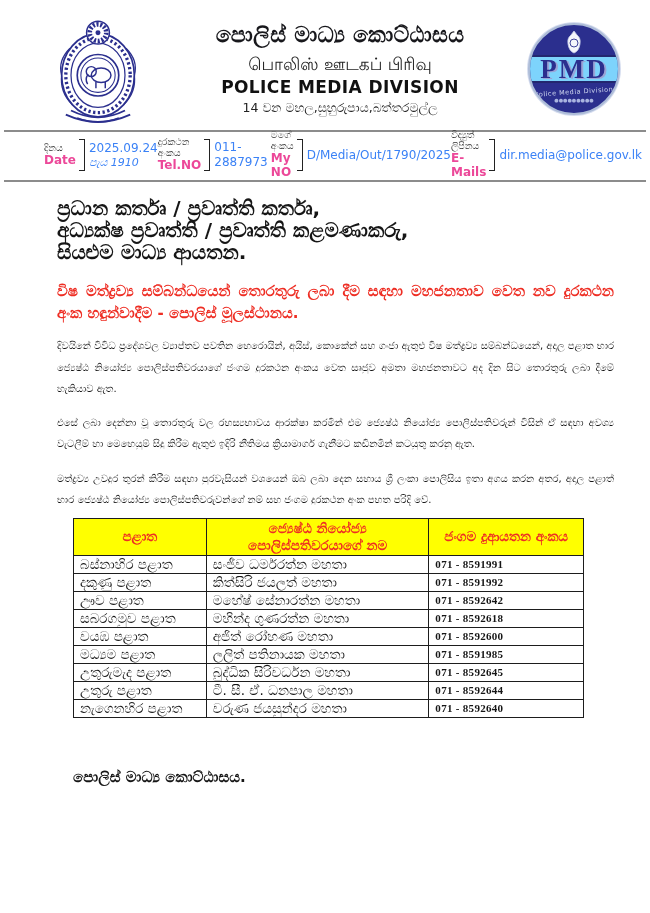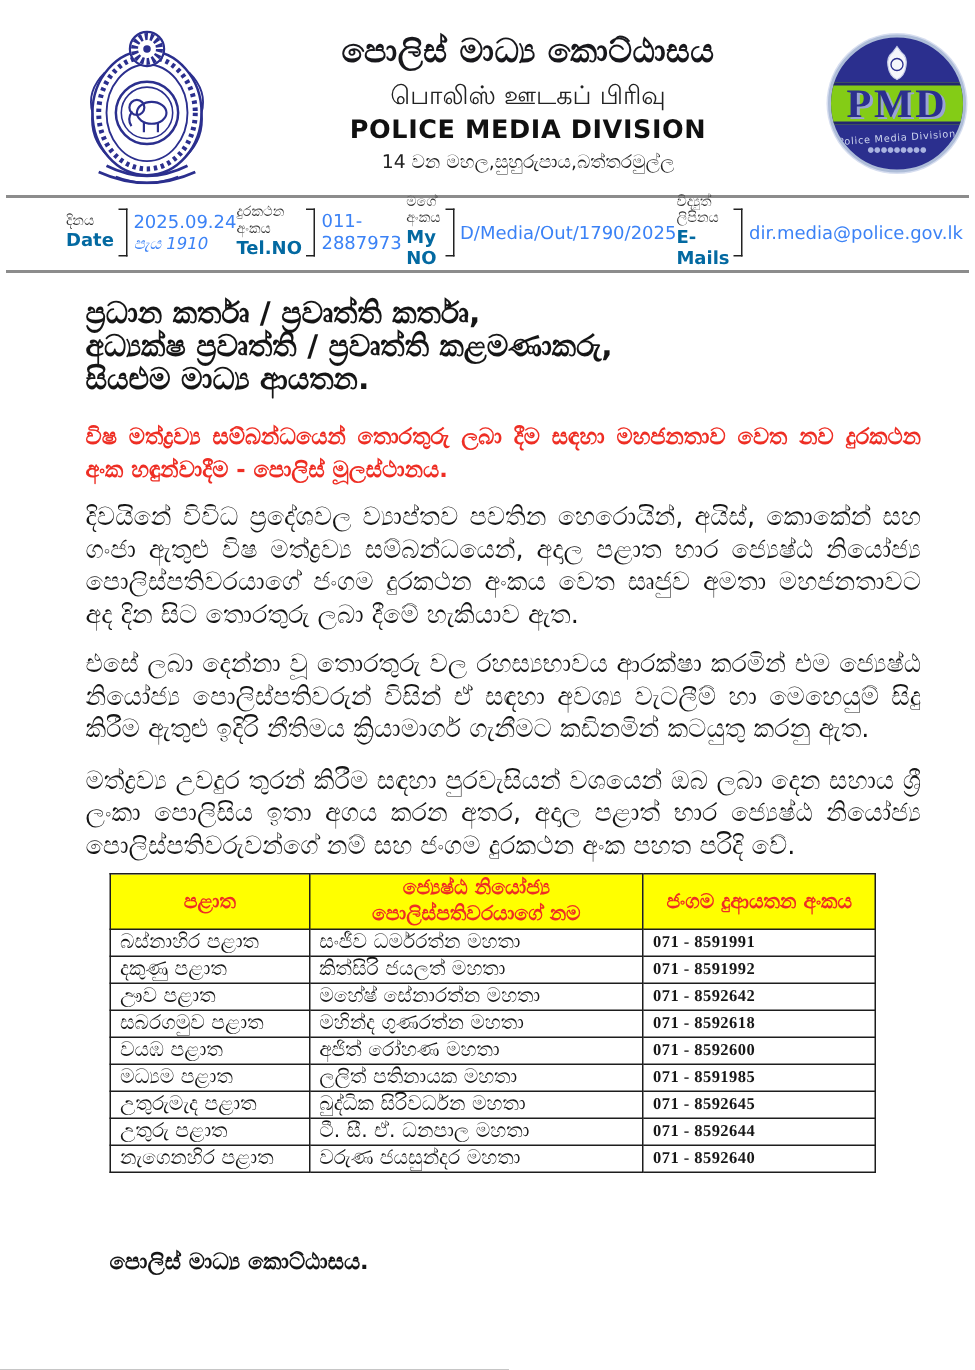--- a/index.html
+++ b/index.html
@@ -2,57 +2,57 @@
 <html><head>
 <meta charset="utf-8">
 <style>
   * { box-sizing: border-box; }
   html,body { margin:0; padding:0; background:#9a9a9a; }
   .page {
     width:650px; height:913px; margin:0 auto; background:#ffffff;
     font-family:"DejaVu Sans", sans-serif; color:#161616; position:relative; overflow:hidden;
   }
   
-  .letterhead { display:flex; align-items:center; padding:14px 0 4px 46px; height:128px; }
+  .letterhead { display:flex; align-items:center; padding:14px 24px 4px 46px; height:128px; }
   .crest-wrap { width:112px; flex:0 0 112px; display:flex; justify-content:flex-start; }
   .title-block { flex:1; text-align:center; line-height:1.1; }
   .title-si { font-size:22px; font-weight:bold; color:#18181c; letter-spacing:.3px; }
   .title-ta { font-size:17px; margin-top:7px; color:#222; }
   .title-en { font-size:17px; font-weight:bold; margin-top:5px; letter-spacing:.4px; color:#111; }
   .title-addr { font-size:12.5px; margin-top:4px; color:#222; }
   
   .pmd-wrap { width:104px; flex:0 0 104px; display:flex; justify-content:center; }
   .pmd-logo { width:92px; height:92px; border-radius:50%; background:#2b2f8e; position:relative;
               border:2px solid #aebdd8; overflow:hidden; box-shadow:0 0 0 1px #d7def0; }
   .pmd-crest-top { position:absolute; top:5px; left:50%; transform:translateX(-50%); }
-  .pmd-band { position:absolute; top:30px; left:-4px; right:-4px; height:28px; background:#84cc16;
+  .pmd-band { position:absolute; top:30px; left:-4px; right:-4px; height:28px; background:#7dd3fc;
               border-top:2px solid #23276f; border-bottom:2px solid #23276f;
               display:flex; align-items:center; justify-content:center; }
   .pmd-text { font-family:"Liberation Serif", serif; font-weight:bold; font-size:27px; color:#2b2f8e;
               letter-spacing:2px; text-shadow:2px 1px 0 #9aa3d6; line-height:1; }
   .pmd-sub { position:absolute; bottom:17px; width:100%; text-align:center; color:#cdd5ee;
              font-size:6.5px; transform:rotate(-4deg); letter-spacing:.5px; }
   .pmd-sub2 { position:absolute; bottom:10px; width:100%; text-align:center; color:#aab4e0; font-size:5px; }
   
   .rule { border:none; border-top:2px solid #8c8c8c; margin:2px 4px 0 4px; }
   .rule2 { border:none; border-top:2px solid #8c8c8c; margin:4px 4px 0 4px; }
   
   .info-bar { display:flex; align-items:center; justify-content:space-between; padding:5px 8px 3px 44px; height:44px; }
   .field { display:flex; align-items:center; }
   .field-labels { text-align:left; line-height:1.15; }
   .lab-si { font-size:9.5px; color:#333; }
-  .lab-en { font-size:12px; font-weight:bold; color:#0369a1; }
+  .lab-en { font-size:12px; font-weight:bold; color:#ec4899; }
   .bracket { width:6px; height:32px; border:1.6px solid #222; border-left:none; margin:0 4px 0 3px; flex:0 0 6px; }
   .field-value { font-size:12px; color:#3b82f6; line-height:1.25; }
   .field-value .v2 { font-size:11px;font-style:italic; }
   
   .content { margin:0 36px 0 57px; }
   .recipient { font-weight:bold; font-size:20px; line-height:22px; margin-top:15px; }
   .headline { color:#ee2e24; font-weight:bold; font-size:15px; line-height:22px; margin-top:17px; text-align:justify; }
-  .body-para { font-size:17px; line-height:21.5px; text-align:justify; margin:0; }
+  .body-para { font-size:10px; line-height:21.5px; text-align:justify; margin:0; }
   .p1 { margin-top:11px; }
   .p2 { margin-top:12px; }
   .p3 { margin-top:13px; }
   
   .tbl { border-collapse:collapse; margin:7px 0 0 16px; width:511px; }
   .tbl th, .tbl td { border:1.4px solid #1d1d1d; }
   .tbl th { background:#ffff00; color:#ee2e24; font-weight:bold; font-size:13.5px;
             line-height:17px; padding:1px 4px; text-align:center; }
   .tbl td { font-size:13.5px; line-height:17px; height:18px; padding:0 6px; }
   .col-province { width:133px; }

